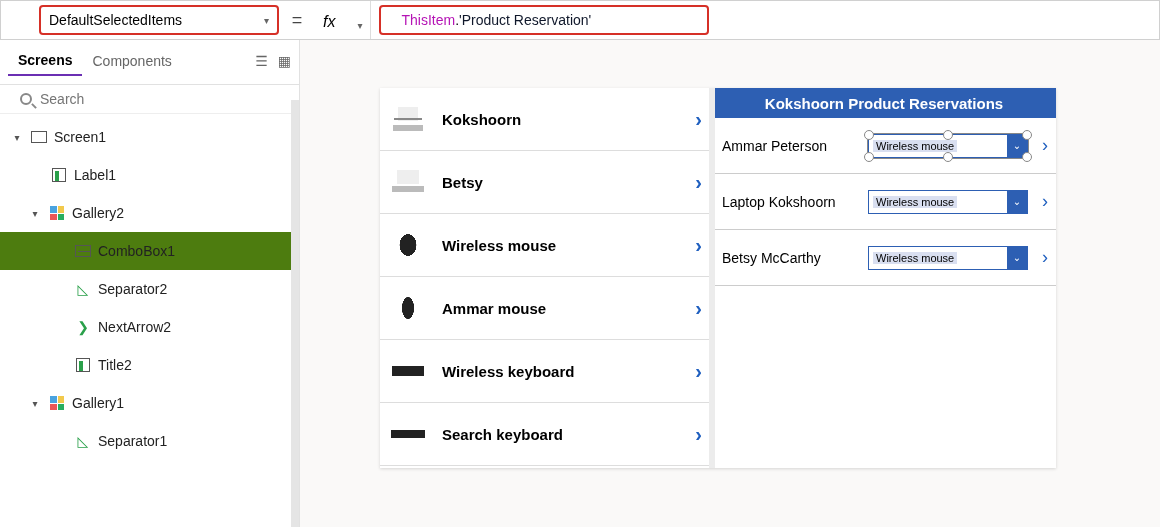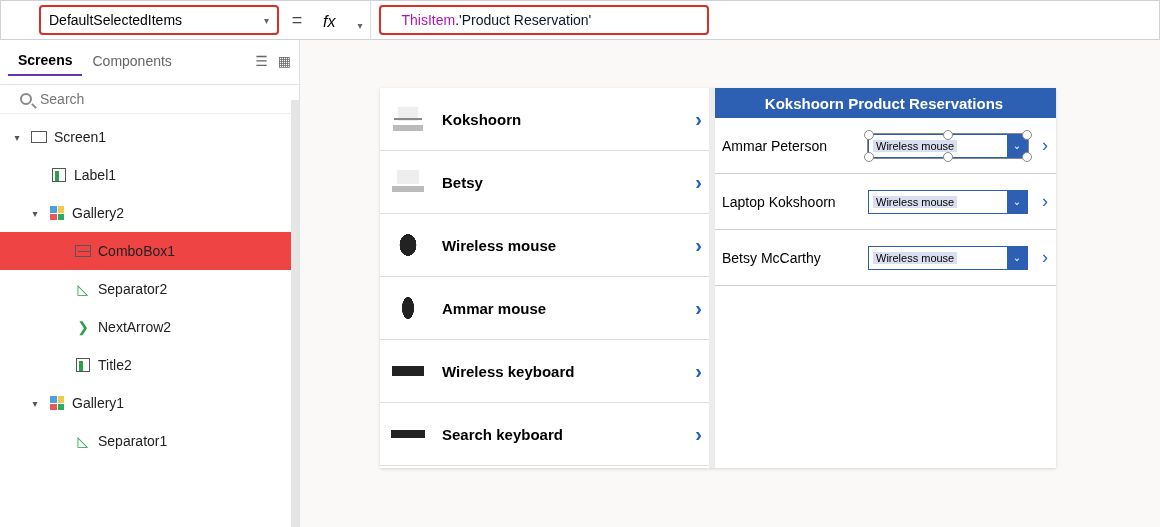--- a/index.html
+++ b/index.html
@@ -44,21 +44,21 @@
   .side-tabs { display: flex; align-items: center; padding: 6px 8px 8px 8px; border-bottom: 1px solid #e1e1e1; }
   .tab { padding: 6px 10px; font-size: 14px; color: #666; cursor: pointer; }
   .tab.active { font-weight: 600; color: #000; border-bottom: 2px solid #6b2fb3; }
   .side-icons { margin-left: auto; display: flex; gap: 10px; color: #666; font-size: 14px; }
 
   .search-row { display: flex; align-items: center; gap: 8px; padding: 6px 20px; border-bottom: 1px solid #eee; color: #666; }
   .search-row input { border: none; outline: none; flex: 1; font-size: 14px; }
 
   .tree { padding: 4px 0; overflow-y: auto; flex: 1; }
   .tree-row { display: flex; align-items: center; height: 38px; padding: 0 10px; font-size: 14px; color: #222; cursor: pointer; gap: 6px; }
-  .tree-row.selected { background: #ef4444; }
+  .tree-row.selected { background: #4d7c0f; }
   .tog { width: 14px; color: #555; font-size: 10px; text-align: center; }
   .icon16 { display: inline-flex; width: 18px; height: 18px; align-items: center; justify-content: center; }
   .indent1 { padding-left: 28px; }
   .indent2 { padding-left: 50px; }
   .indent3 { padding-left: 74px; }
 
   
   .glyph-app      { display:inline-block; width:16px; height:16px; border:1px solid #555; }
   .glyph-screen   { display:inline-block; width:16px; height:12px; border:1px solid #555; }
   .glyph-label    { display:inline-block; width:14px; height:14px; border:1px solid #555; position:relative; }

